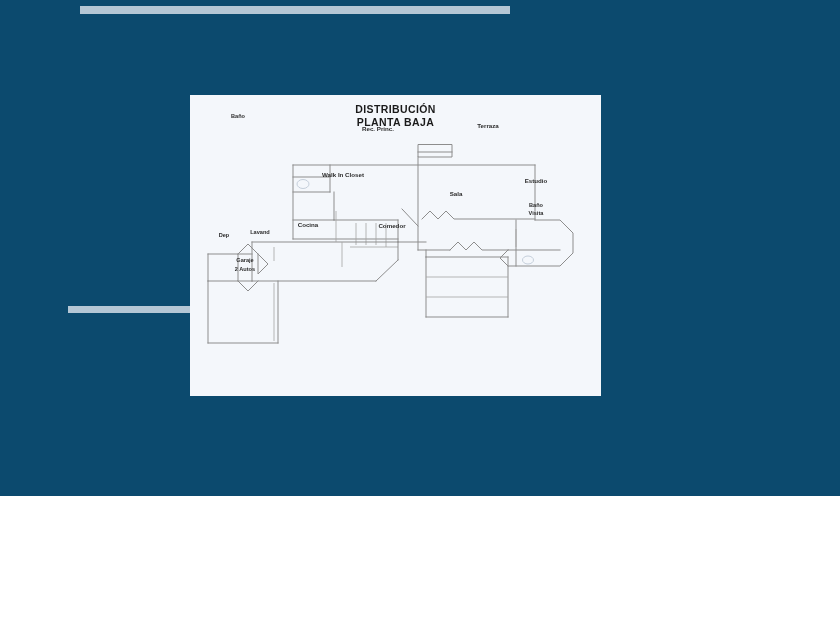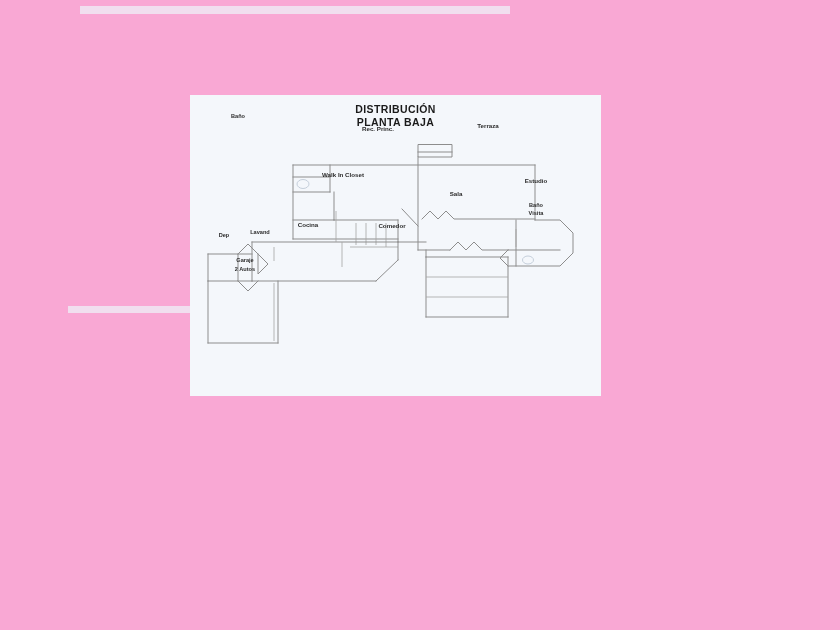--- a/index.html
+++ b/index.html
@@ -11,22 +11,22 @@
     width: 840px;
     height: 630px;
     position: relative;
     font-family: "Liberation Sans", sans-serif;
     overflow: hidden;
   }
   #page {
     position: absolute;
     left: 0; top: 0;
     width: 840px;
-    height: 630px;
-    background: #f9a8d4;
+    height: 496px;
+    background: #0c4a6e;
   }
   
   .artifact {
     position: absolute;
     background: #eef2f8;
     opacity: 0.75;
   }
   #artifact-top {
     left: 80px; top: 6px;
     width: 430px; height: 8px;

